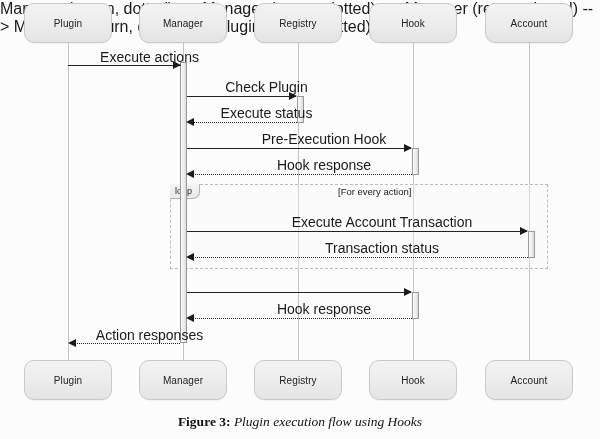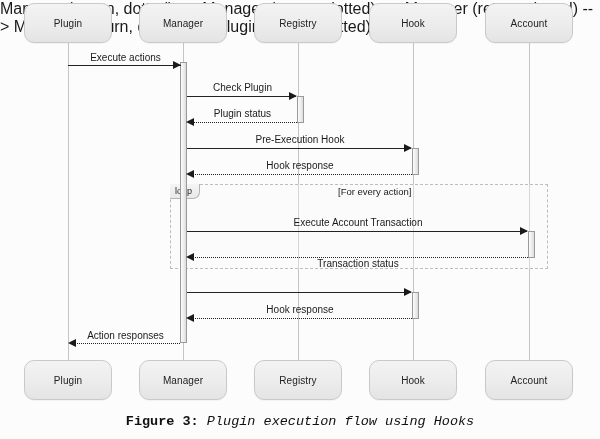--- a/index.html
+++ b/index.html
@@ -54,25 +54,26 @@
     position:absolute;
     width:0;height:0;
     border-top:4px solid transparent;
     border-bottom:4px solid transparent;
   }
   .arrow-head.right{border-left:8px solid #1a1a1a;}
   .arrow-head.left{border-right:8px solid #1a1a1a;}
 
   .msg-label{
     position:absolute;
-    font-size:10px;
+    font-size:14px;
     color:#1a1a1a;
     white-space:nowrap;
     text-align:center;
     line-height:11px;
+    padding-left:24px;
   }
 
   
   .fragment{
     position:absolute;
     border:1px dashed #bdbdbd;
     box-sizing:border-box;
     background:rgba(250,250,250,0.35);
   }
   .fragment-tab{
@@ -92,21 +93,21 @@
     font-size:9.5px;
     color:#1a1a1a;
     white-space:nowrap;
   }
 
   
   .caption{
     position:absolute;
     left:0;width:600px;
     text-align:center;
-    font-family:Liberation Mono, monospace;
+    font-family:Liberation Serif, serif;
     font-size:13.5px;
     color:#111;
   }
   .caption b{font-weight:bold;font-style:normal;}
   .caption i{font-style:italic;}
 
   
   .watermark{
     position:absolute;
     display:flex;align-items:center;gap:5px;
@@ -173,41 +174,41 @@
   <div class="msg-label" style="left:68px;top:52px;width:115px;">Execute actions</div>
   <div class="msg-line" style="left:68px;top:65px;width:113px;"></div>
   <div class="arrow-head right" style="left:173px;top:61px;"></div>
 
   
   <div class="msg-label" style="left:187px;top:82px;width:111px;">Check Plugin</div>
   <div class="msg-line" style="left:187px;top:96px;width:109px;"></div>
   <div class="arrow-head right" style="left:289px;top:92px;"></div>
 
    Manager (return, dotted) --&gt;
-  <div class="msg-label" style="left:187px;top:108px;width:111px;">Plugin status</div>
+  <div class="msg-label" style="left:187px;top:108px;width:111px;">Execute status</div>
   <div class="msg-line dotted" style="left:190px;top:122px;width:107px;"></div>
   <div class="arrow-head left" style="left:186px;top:118px;"></div>
 
   
   <div class="msg-label" style="left:187px;top:134px;width:226px;">Pre-Execution Hook</div>
   <div class="msg-line" style="left:187px;top:148px;width:224px;"></div>
   <div class="arrow-head right" style="left:404px;top:144px;"></div>
 
    Manager (return, dotted) --&gt;
   <div class="msg-label" style="left:187px;top:160px;width:226px;">Hook response</div>
   <div class="msg-line dotted" style="left:190px;top:174px;width:222px;"></div>
   <div class="arrow-head left" style="left:186px;top:170px;"></div>
 
   
   <div class="msg-label" style="left:187px;top:217px;width:342px;">Execute Account Transaction</div>
   <div class="msg-line" style="left:187px;top:231px;width:340px;"></div>
   <div class="arrow-head right" style="left:520px;top:227px;"></div>
 
    Manager (return, dotted) --&gt;
-  <div class="msg-label" style="left:187px;top:258px;width:342px;">Transaction status</div>
+  <div class="msg-label" style="left:187px;top:243px;width:342px;">Transaction status</div>
   <div class="msg-line dotted" style="left:190px;top:257px;width:338px;"></div>
   <div class="arrow-head left" style="left:186px;top:253px;"></div>
 
   
   <div class="msg-line" style="left:187px;top:292px;width:224px;"></div>
   <div class="arrow-head right" style="left:404px;top:288px;"></div>
 
    Manager (return, dotted) --&gt;
   <div class="msg-label" style="left:187px;top:304px;width:226px;">Hook response</div>
   <div class="msg-line dotted" style="left:190px;top:318px;width:222px;"></div>

